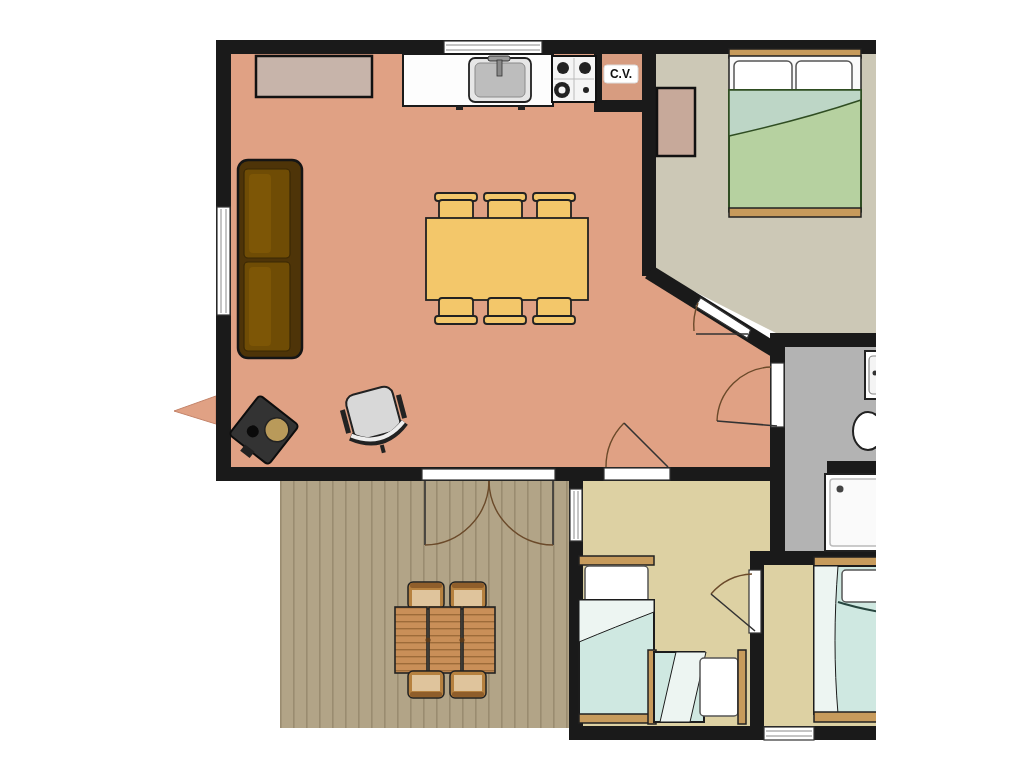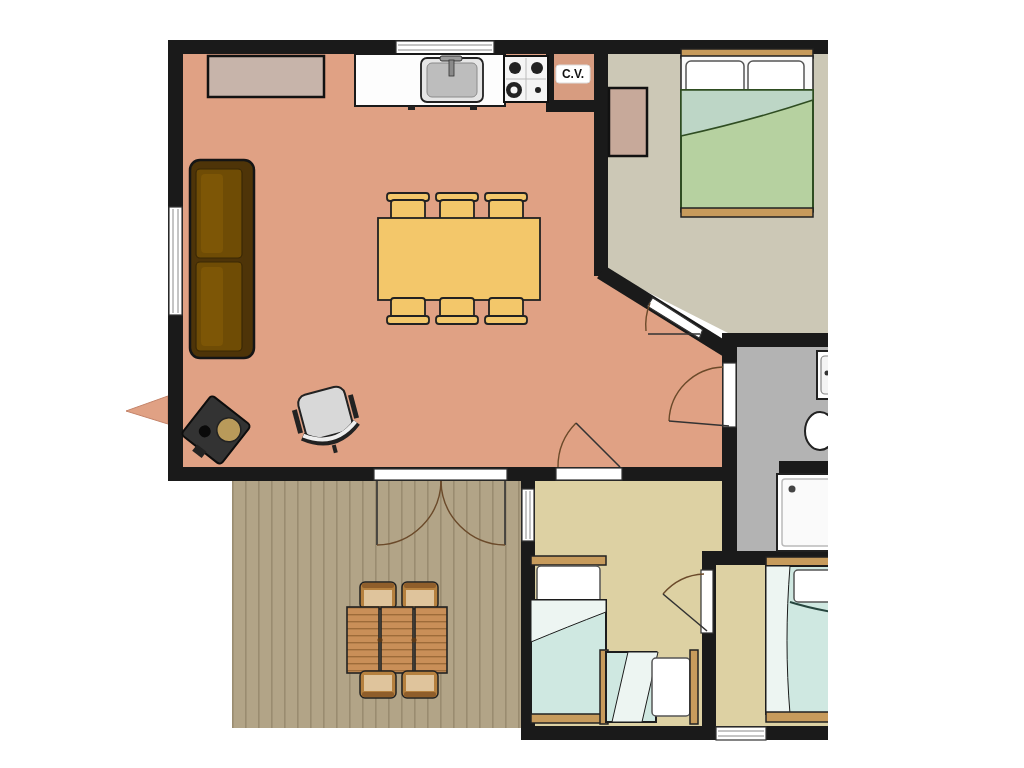--- a/index.html
+++ b/index.html
@@ -1,17 +1,17 @@
 <!DOCTYPE html>
 <html style="--wall: #1a1a1a; --living_floor: #e0a184; --cv_floor: #d79c80; --master_floor: #ccc8b6; --bedroom_floor: #ddd1a3; --bathroom_floor: #b3b3b3; --deck_floor: #b2a487; --deck_plank_line: #9a8c70; --table_wood: #f3c76a; --sofa_body: #4e3408; --sofa_cushion: #6f4c05; --bed_frame_wood: #c79b5c; --duvet_teal: #cfe8e1; --duvet_green: #b6d1a0; --duvet_green_fold: #bdd6c6; --outdoor_wood: #c98f58; --logo_orange: #e95c26;"><head>
 <meta charset="utf-8">
 <style>
   html,body{margin:0;padding:0;background:#ffffff;}
   .stage{position:relative;width:828px;height:768px;background:#fff;overflow:hidden;
-         font-family:"Liberation Sans", sans-serif;}
+         font-family:"Liberation Sans", sans-serif;margin-left:48px;}
   svg{display:block;}
   
   .wall{fill:var(--wall);}
   .floor-living{fill:var(--living_floor);}
   .floor-master{fill:var(--master_floor);}
   .floor-bedroom{fill:var(--bedroom_floor);}
   .floor-bath{fill:var(--bathroom_floor);}
   .floor-cv{fill:var(--cv_floor);}
   .deckfill{fill:var(--deck_floor);}
   .plankline{fill:var(--deck_plank_line);}

